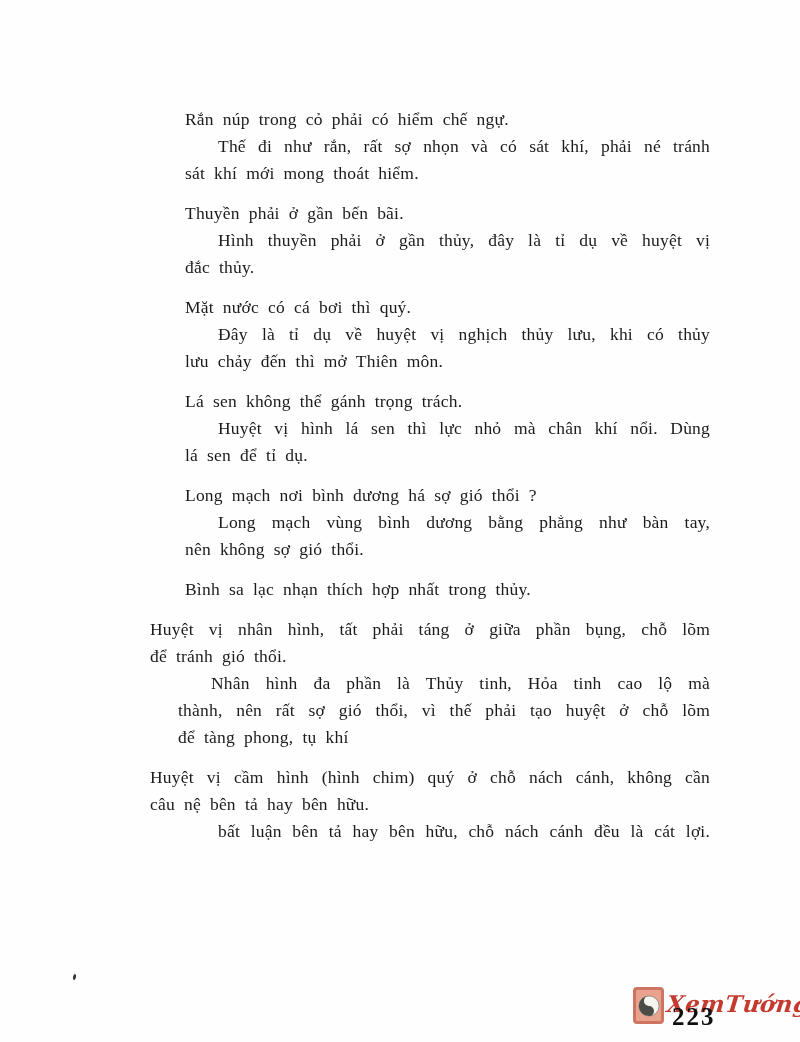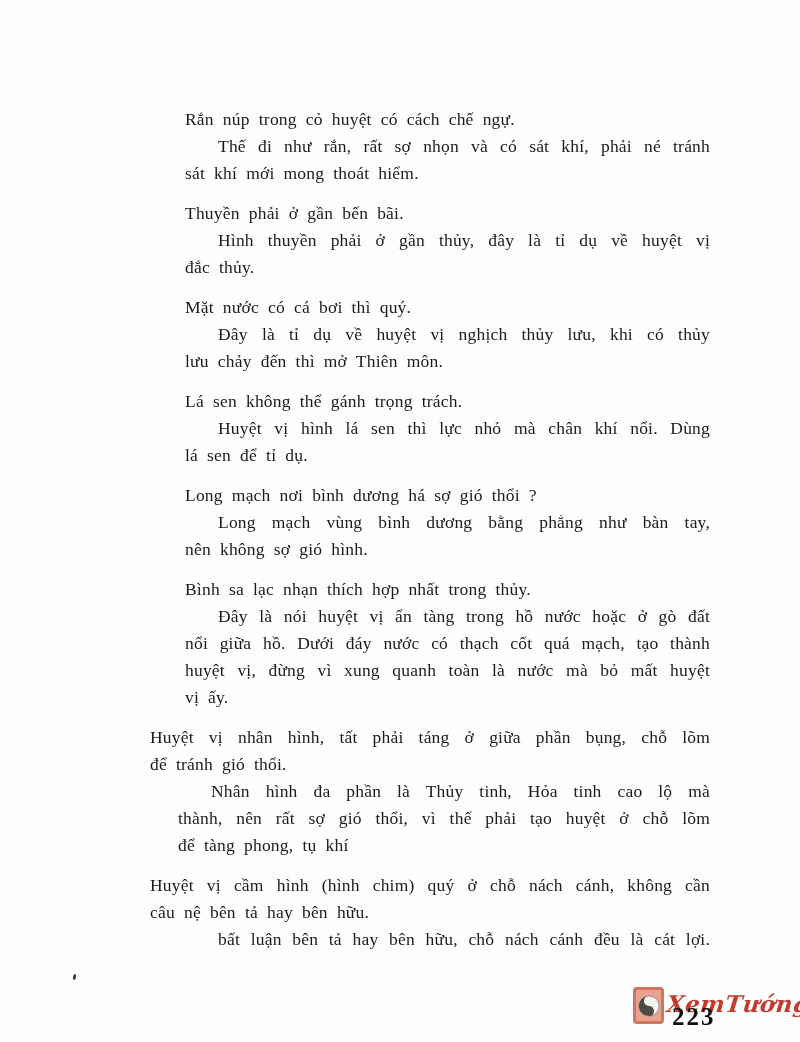--- a/index.html
+++ b/index.html
@@ -92,21 +92,21 @@
     z-index: 2;
   }
 </style>
 </head>
 <body>
 
 <div class="page">
 
   <div class="text-area" id="text-area">
       <div class="para stmt-a">
-        <div class="line">Rắn núp trong cỏ huyệt có cách chế ngự.</div>
+        <div class="line">Rắn núp trong cỏ phải có hiểm chế ngự.</div>
       </div>
       <div class="para exp-a">
         <div class="line fill">Thế đi như rắn, rất sợ nhọn và có sát khí, phải né tránh</div>
         <div class="line">sát khí mới mong thoát hiểm.</div>
       </div>
       <div class="para stmt-a">
         <div class="line">Thuyền phải ở gần bến bãi.</div>
       </div>
       <div class="para exp-a">
         <div class="line fill">Hình thuyền phải ở gần thủy, đây là tỉ dụ về huyệt vị</div>
@@ -124,30 +124,24 @@
       </div>
       <div class="para exp-a">
         <div class="line fill">Huyệt vị hình lá sen thì lực nhỏ mà chân khí nổi. Dùng</div>
         <div class="line">lá sen để tỉ dụ.</div>
       </div>
       <div class="para stmt-a">
         <div class="line">Long mạch nơi bình dương há sợ gió thổi ?</div>
       </div>
       <div class="para exp-a">
         <div class="line fill">Long mạch vùng bình dương bằng phẳng như bàn tay,</div>
-        <div class="line">nên không sợ gió hình.</div>
+        <div class="line">nên không sợ gió thổi.</div>
       </div>
       <div class="para stmt-a">
         <div class="line">Bình sa lạc nhạn thích hợp nhất trong thủy.</div>
-      </div>
-      <div class="para exp-a">
-        <div class="line fill">Đây là nói huyệt vị ẩn tàng trong hồ nước hoặc ở gò đất</div>
-        <div class="line fill">nổi giữa hồ. Dưới đáy nước có thạch cốt quá mạch, tạo thành</div>
-        <div class="line fill">huyệt vị, đừng vì xung quanh toàn là nước mà bỏ mất huyệt</div>
-        <div class="line">vị ấy.</div>
       </div>
       <div class="para stmt-b">
         <div class="line fill">Huyệt vị nhân hình, tất phải táng ở giữa phần bụng, chỗ lõm</div>
         <div class="line">để tránh gió thổi.</div>
       </div>
       <div class="para exp-b1">
         <div class="line fill">Nhân hình đa phần là Thủy tinh, Hỏa tinh cao lộ mà</div>
         <div class="line fill">thành, nên rất sợ gió thổi, vì thế phải tạo huyệt ở chỗ lõm</div>
         <div class="line">để tàng phong, tụ khí</div>
       </div>

